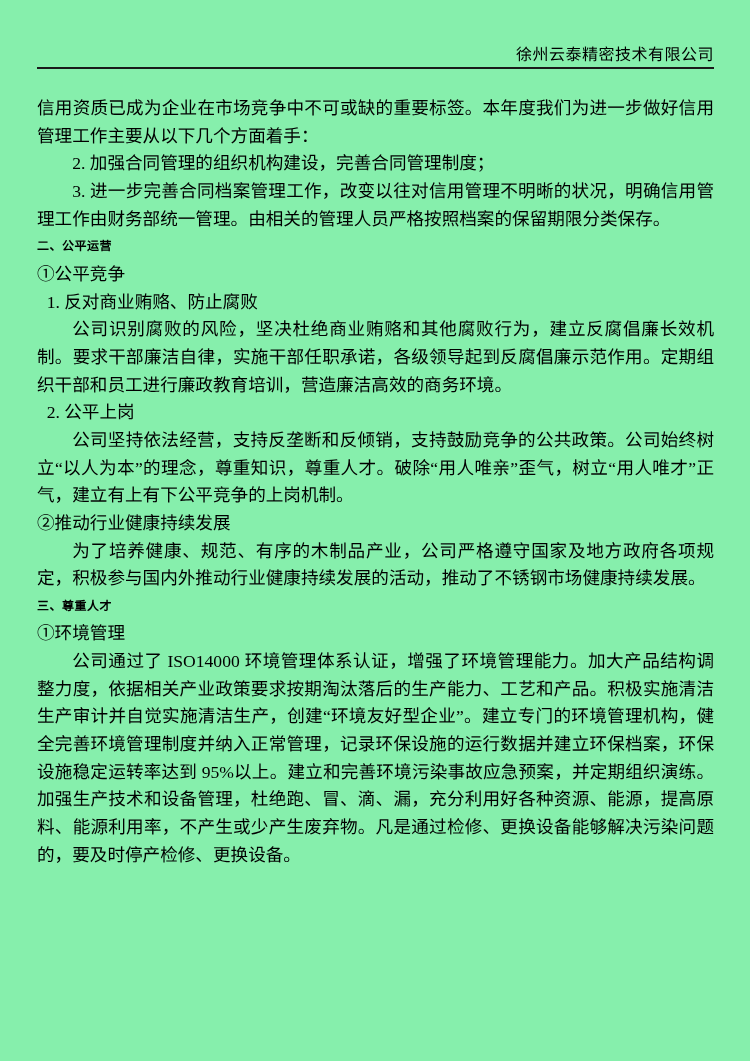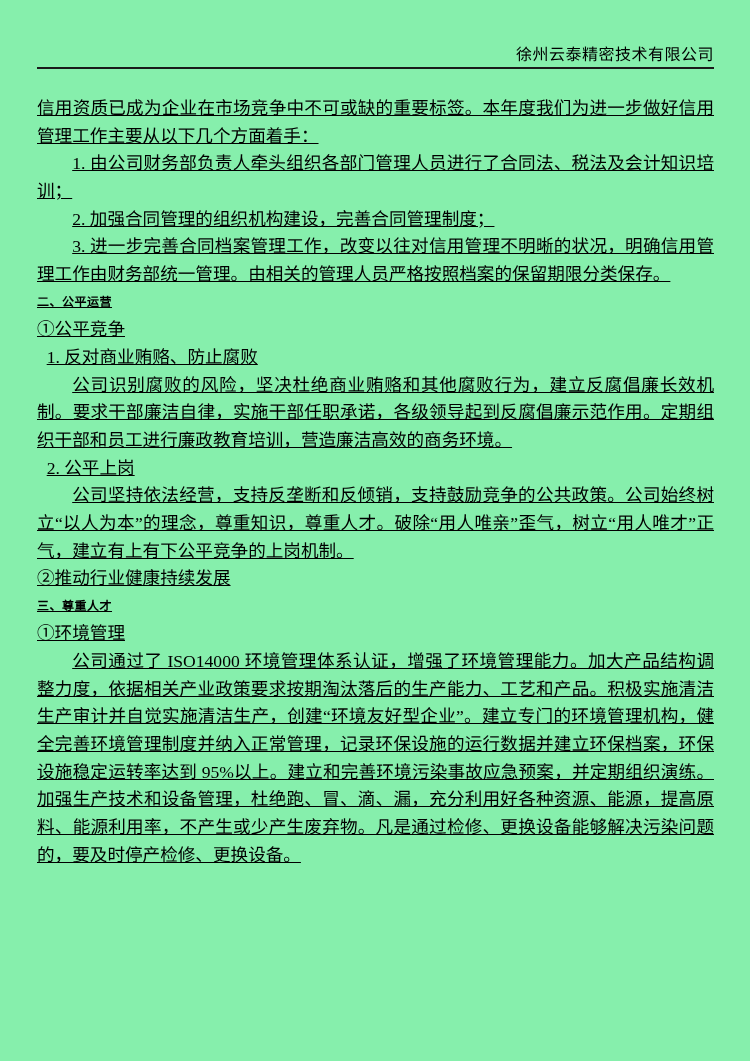--- a/index.html
+++ b/index.html
@@ -25,21 +25,20 @@
     font-size: 16px;
     line-height: 19px;
     letter-spacing: 0.5px;
   }
   .document-body {
     margin: 26px 36px 0 37px;
     font-size: 17.6px;
     line-height: 27.65px;
     text-align: justify;
     text-justify: inter-character;
-    text-decoration: underline;
   }
   .document-body p {
     margin: 0;
     padding: 0;
   }
   p.flush   { text-indent: 0; }
   p.indent1 { text-indent: 0.55em; }
   p.indent2 { text-indent: 2em; }
   p.heading {
     font-weight: 700;
@@ -50,27 +49,27 @@
 </style>
 </head>
 <body>
 
 <div class="page">
   <div class="page-header">
     <span>徐州云泰精密技术有限公司</span>
   </div>
   <div class="document-body">
       <p class="flush">信用资质已成为企业在市场竞争中不可或缺的重要标签。本年度我们为进一步做好信用管理工作主要从以下几个方面着手：</p>
-      <p class="indent2">1. 由公司财务部负责人牵头组织各部门管理人员进行了合同法、税法及会计知识培训；</p>
       <p class="indent2">2. 加强合同管理的组织机构建设，完善合同管理制度；</p>
       <p class="indent2">3. 进一步完善合同档案管理工作，改变以往对信用管理不明晰的状况，明确信用管理工作由财务部统一管理。由相关的管理人员严格按照档案的保留期限分类保存。</p>
       <p class="heading">二、公平运营</p>
       <p class="flush">①公平竞争</p>
       <p class="indent1">1. 反对商业贿赂、防止腐败</p>
       <p class="indent2">公司识别腐败的风险，坚决杜绝商业贿赂和其他腐败行为，建立反腐倡廉长效机制。要求干部廉洁自律，实施干部任职承诺，各级领导起到反腐倡廉示范作用。定期组织干部和员工进行廉政教育培训，营造廉洁高效的商务环境。</p>
       <p class="indent1">2. 公平上岗</p>
       <p class="indent2">公司坚持依法经营，支持反垄断和反倾销，支持鼓励竞争的公共政策。公司始终树立“以人为本”的理念，尊重知识，尊重人才。破除“用人唯亲”歪气，树立“用人唯才”正气，建立有上有下公平竞争的上岗机制。</p>
       <p class="flush">②推动行业健康持续发展</p>
+      <p class="indent2">为了培养健康、规范、有序的木制品产业，公司严格遵守国家及地方政府各项规定，积极参与国内外推动行业健康持续发展的活动，推动了不锈钢市场健康持续发展。</p>
       <p class="heading">三、尊重人才</p>
       <p class="flush">①环境管理</p>
       <p class="indent2">公司通过了 ISO14000 环境管理体系认证，增强了环境管理能力。加大产品结构调整力度，依据相关产业政策要求按期淘汰落后的生产能力、工艺和产品。积极实施清洁生产审计并自觉实施清洁生产，创建“环境友好型企业”。建立专门的环境管理机构，健全完善环境管理制度并纳入正常管理，记录环保设施的运行数据并建立环保档案，环保设施稳定运转率达到 95%以上。建立和完善环境污染事故应急预案，并定期组织演练。加强生产技术和设备管理，杜绝跑、冒、滴、漏，充分利用好各种资源、能源，提高原料、能源利用率，不产生或少产生废弃物。凡是通过检修、更换设备能够解决污染问题的，要及时停产检修、更换设备。</p>
     </div>
 </div>
 
 </body></html>

